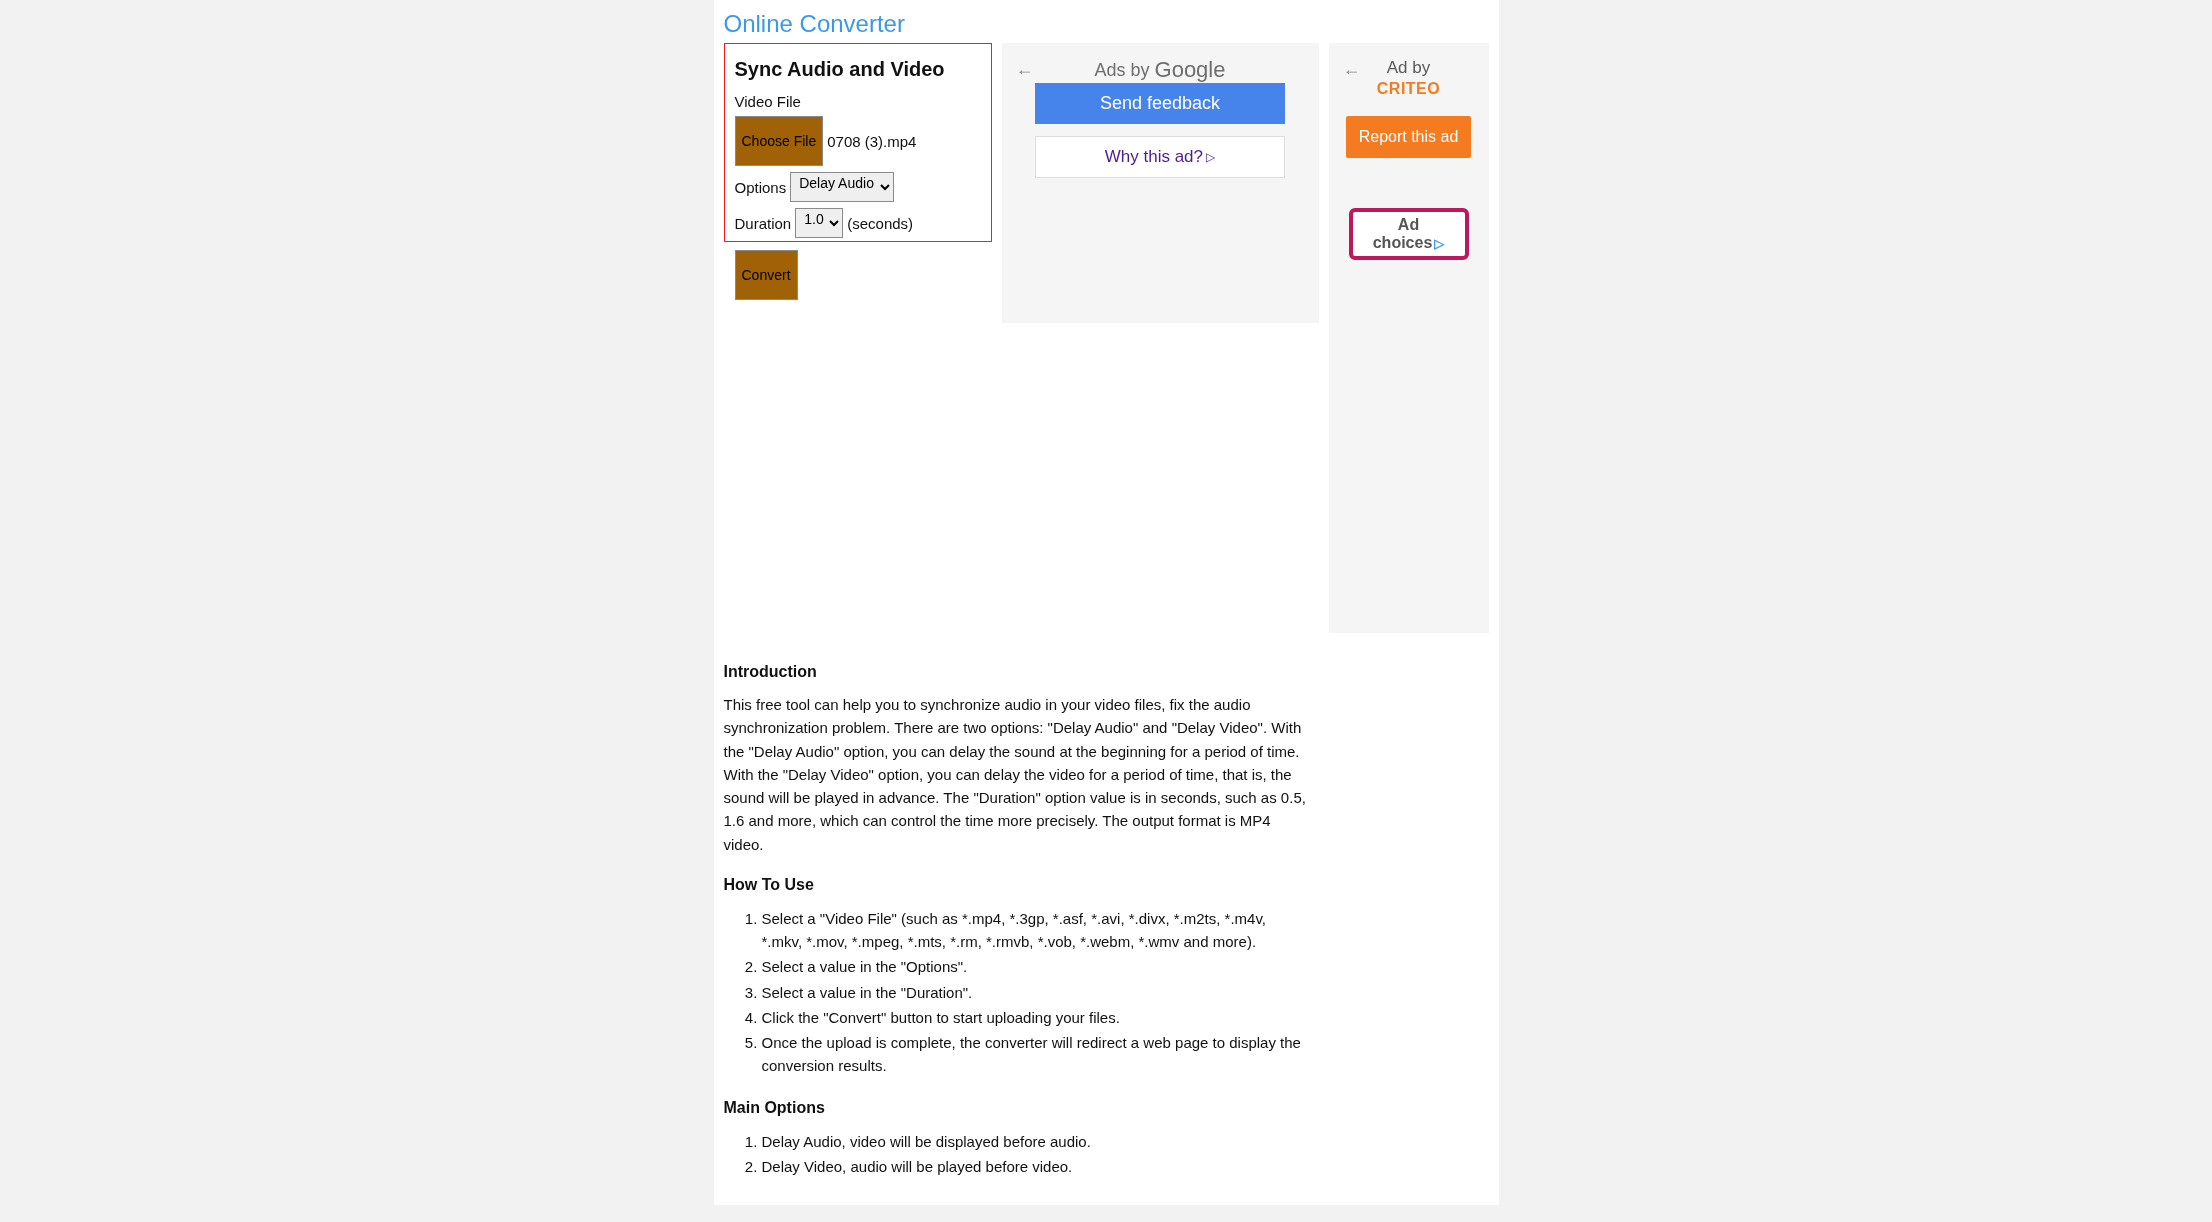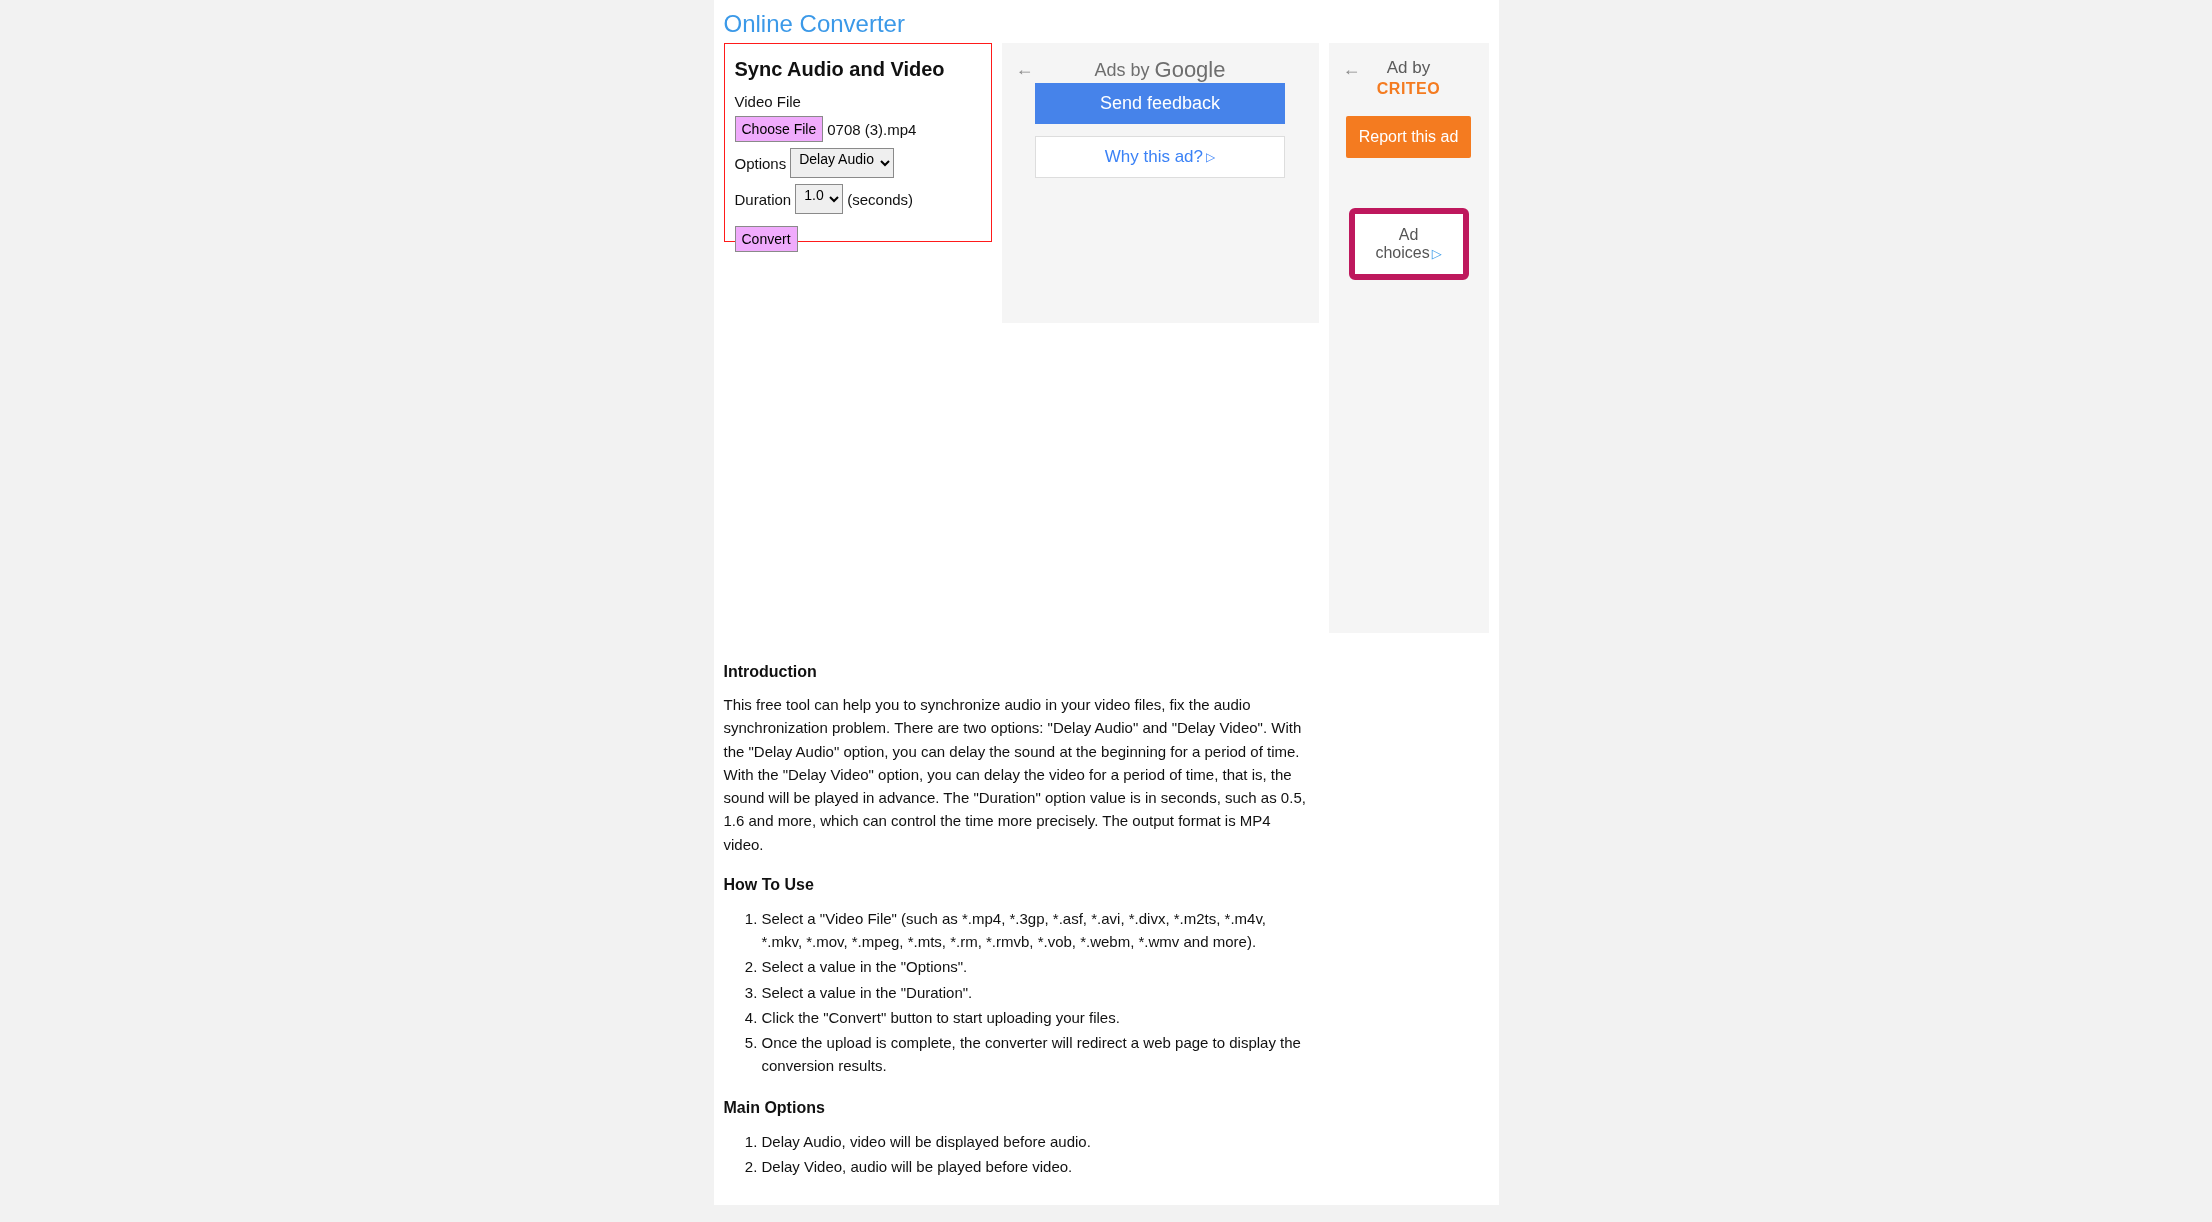--- a/index.html
+++ b/index.html
@@ -48,23 +48,23 @@
     font-size: 15px;
     display: flex;
     align-items: center;
     flex-wrap: wrap;
     gap: 4px;
   }
   .label { display: inline-block; }
   .fake-btn {
     display: inline-block;
     border: 1px solid #8a8a8a;
-    background: #f0abfc;
+    background: #a16207;
     font-size: 14px;
-    padding: 4px 6px;
+    padding: 16px 6px;
     cursor: pointer;
     font-family: inherit;
   }
   .fake-select {
     border: 1px solid #8a8a8a;
     background: #efefef;
     font-size: 14px;
     padding: 1px 2px 9px 4px;
     font-family: inherit;
   }
@@ -109,21 +109,21 @@
     font-size: 18px;
     text-align: center;
     cursor: pointer;
     font-family: inherit;
   }
   .why-ad {
     display: block;
     margin: 12px auto 0 auto;
     width: 250px;
     background: #fff;
-    color: #3b82f6;
+    color: #4c1d95;
     border: 1px solid #ddd;
     padding: 10px 0;
     font-size: 17px;
     text-align: center;
     cursor: pointer;
     font-family: inherit;
   }
   .why-ad .tri {
     font-size: 12px;
     vertical-align: 1px;
@@ -161,27 +161,28 @@
     font-size: 16px;
     cursor: pointer;
     font-family: inherit;
     width: 125px;
   }
   .ad-choices {
     display: inline-block;
     margin-top: 50px;
     background: #fff;
     color: #555;
-    border: 6px solid #be185d;
+    border: 4px solid #be185d;
     border-radius: 6px;
-    padding: 12px 10px;
+    padding: 4px 10px;
     font-size: 16px;
     cursor: pointer;
     font-family: inherit;
     width: 120px;
+    font-weight: bold;
   }
   .ad-choices .tri { color: #3b9be8; margin-left: 2px; font-size: 13px;}
   .content {
     padding: 10px 10px 20px 10px;
     width: 605px;
   }
   .content h3 {
     font-size: 16px;
     font-weight: bold;
     margin: 20px 0 12px 0;

